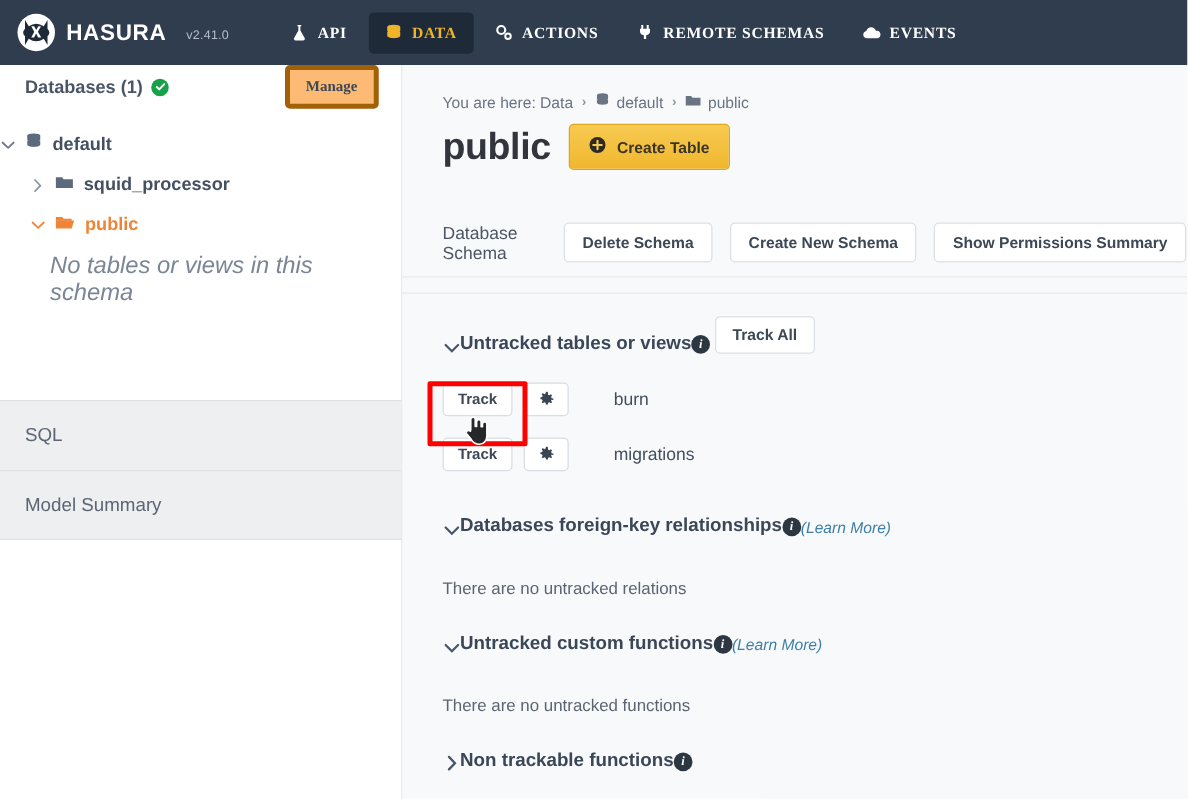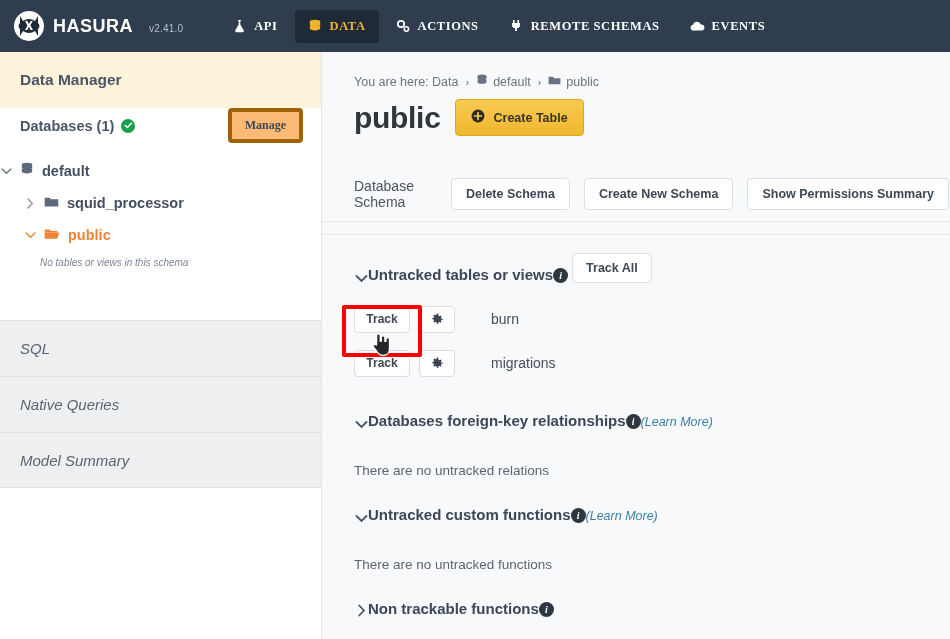--- a/index.html
+++ b/index.html
@@ -86,31 +86,30 @@
   .chev {
     width: 12px; height: 12px; display: flex;
     align-items: center; justify-content: center;
     color: #6b7687; flex: 0 0 auto;
   }
   .tree-label { font-size: 14.5px; font-weight: bold; color: #44506180; }
   .tree-label { color: #445061; }
   .tree-row.selected .tree-label { color: #ef8436; }
   .sb-empty {
     padding: 6px 0 0 40px;
-    font-size: 10px; font-style: italic; color: #7b8595;
+    font-size: 19px; font-style: italic; color: #7b8595;
   }
   .sb-nav { position: absolute; left: 0; top: 268px; width: 321px; }
   .sb-navitem {
     height: 56px; display: flex; align-items: center;
     padding-left: 20px;
     background: #eeeff0;
     border-top: 1px solid #e0e1e4;
     color: #5b6575; font-size: 15px;
     cursor: pointer;
-    font-style: italic;
   }
   .sb-navitem:last-child { border-bottom: 1px solid #e0e1e4; }
 
   
   .main {
     position: absolute; top: 52px; left: 322px;
     width: 628px; height: 587px;
     background: #f8f9fb;
     overflow: hidden;
   }
@@ -266,23 +265,20 @@
           <svg width="15" height="11" viewBox="0 0 15 11">
               <path d="M11.8 9.6H3.6C1.9 9.6.6 8.3.6 6.7c0-1.5 1.1-2.7 2.5-2.9C3.5 2.1 5 .8 6.9.8c1.8 0 3.3 1.2 3.7 2.8h.9c1.6 0 2.9 1.3 2.9 3s-1.2 3-2.6 3z" fill="#fff"></path>
             </svg>
         </span>
         <span>EVENTS</span>
       </div>
     </div>
   </div>
 
   <div class="sidebar">
-    <div class="sb-header">
-      <span>Data Manager</span>
-    </div>
 
     <div class="sb-dbrow">
       <div class="sb-dbtitle">
         <span>Databases (1)</span>
         <span class="check-badge">
           <svg width="9" height="9" viewBox="0 0 9 9">
               <path d="M1.4 4.6 L3.4 6.5 L7.4 2.3" fill="none" stroke="#fff" stroke-width="1.6" stroke-linecap="round" stroke-linejoin="round"></path>
             </svg>
         </span>
       </div>
@@ -334,23 +330,20 @@
         </span>
         <span class="tree-label">public</span>
       </div>
 
       <div class="sb-empty">No tables or views in this schema</div>
     </div>
 
     <div class="sb-nav">
       <div class="sb-navitem">
         <span>SQL</span>
-      </div>
-      <div class="sb-navitem">
-        <span>Native Queries</span>
       </div>
       <div class="sb-navitem">
         <span>Model Summary</span>
       </div>
     </div>
   </div>
 
   <div class="main">
 
     <div class="breadcrumb">

